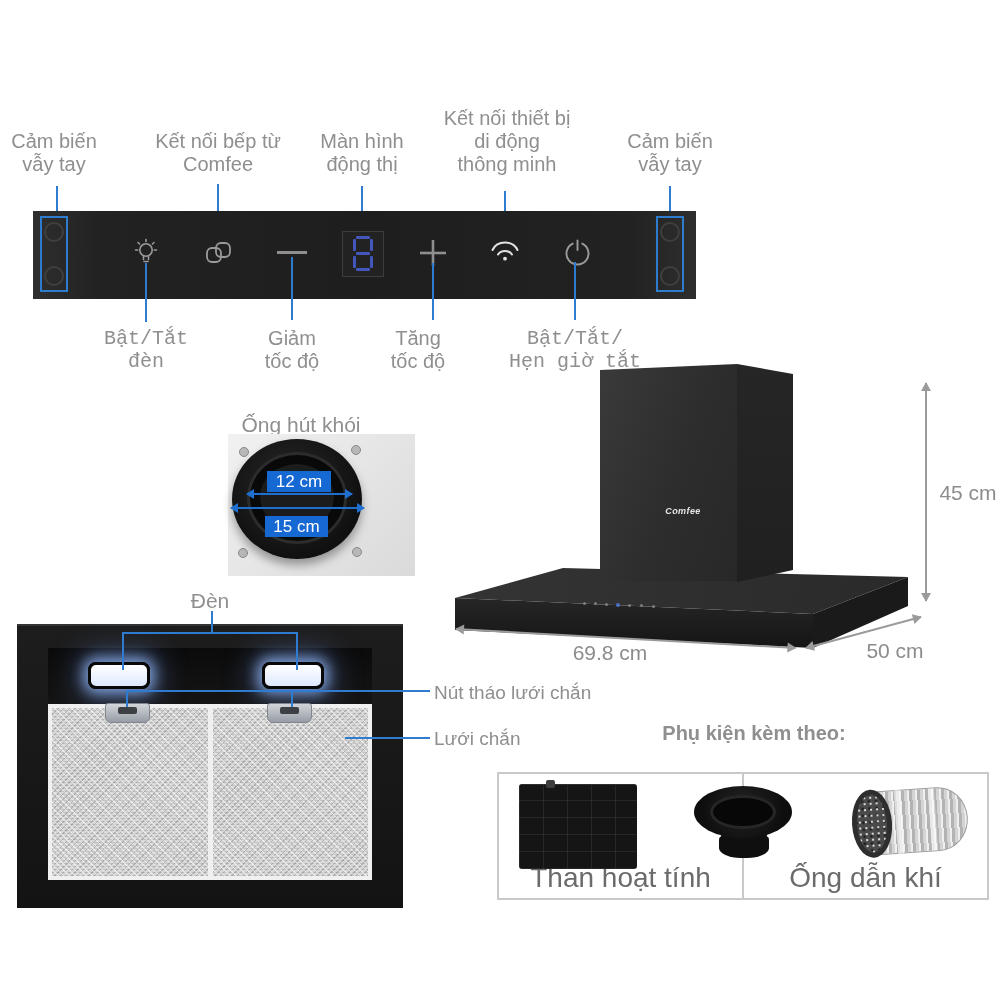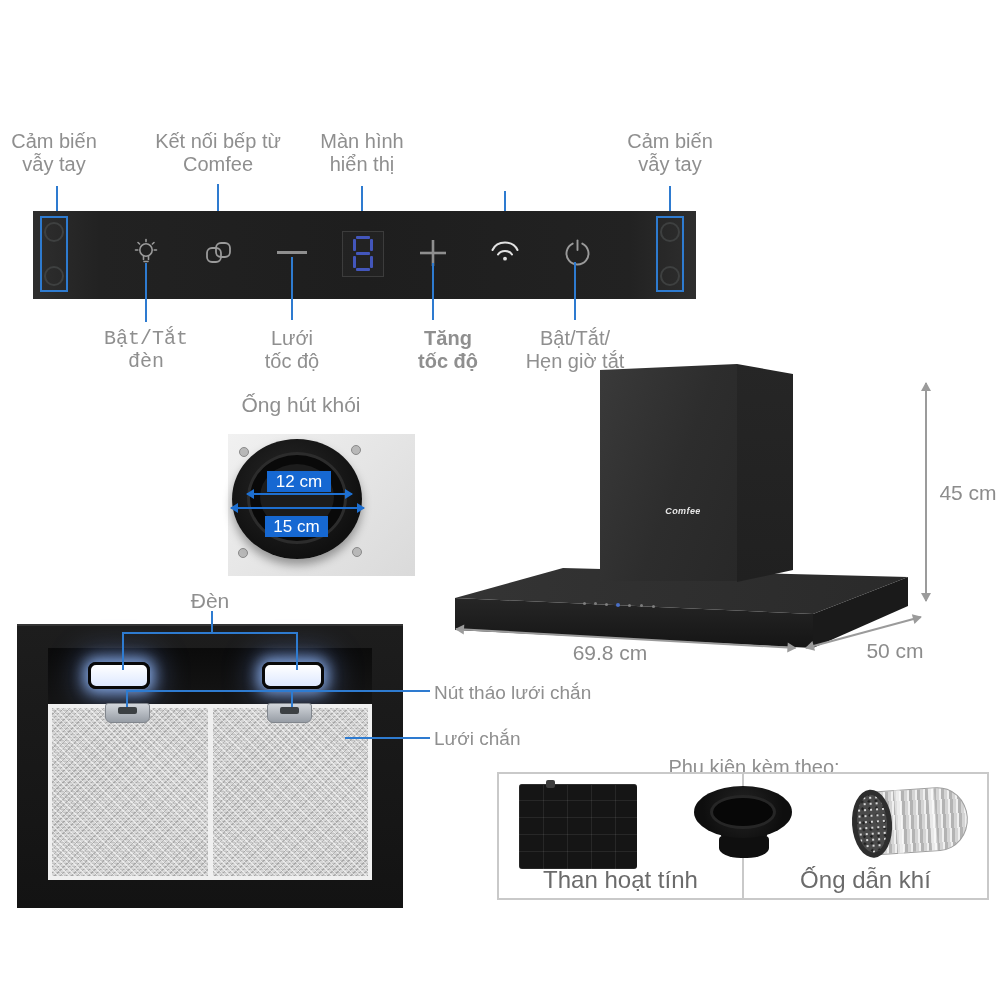--- a/index.html
+++ b/index.html
@@ -44,34 +44,37 @@
                         repeating-linear-gradient(-45deg,rgba(110,110,110,.35) 0 1px,transparent 1px 4px),
                         repeating-linear-gradient(0deg,rgba(150,150,150,.3) 0 1px,transparent 1px 3px);}
   .tab{position:absolute;width:45px;height:20px;border:1px solid #81868d;box-sizing:border-box;border-radius:3px 3px 6px 6px;
        background:linear-gradient(#d2d6db,#979da5);}
   .tab::after{content:"";position:absolute;left:12px;top:3px;width:19px;height:7px;background:#3c4043;border-radius:2px;}
   
   .acc-table{position:absolute;left:497px;top:772px;width:492px;height:128px;display:flex;
        border:2px solid #c9c9c9;box-sizing:border-box;background:#fff;}
   .acc-cell{flex:1;position:relative;border-left:2px solid #c9c9c9;}
   .acc-cell:first-child{border-left:none;}
-  .acc-lbl{position:absolute;left:0;right:0;bottom:4px;text-align:center;color:#6b6b6b;font-size:24px;}
+  .acc-lbl{position:absolute;left:0;right:0;bottom:4px;text-align:center;color:#6b6b6b;font-size:28px;}
   svg{display:block;}
 </style>
 </head>
 <body>
 
 <div id="canvas">
 
   <div class="lbl" style="left:4px;top:130px;width:100px;">Cảm biến
 vẫy tay</div>
   <div class="lbl" style="left:143px;top:130px;width:150px;">Kết nối bếp từ
 Comfee</div>
   <div class="lbl" style="left:297px;top:130px;width:130px;">Màn hình
-hiển thị</div>
+động thị</div>
+  <div class="lbl" style="left:427px;top:107px;width:160px;">Kết nối thiết bị
+di động
+thông minh</div>
   <div class="lbl" style="left:600px;top:130px;width:140px;">Cảm biến
 vẫy tay</div>
 
   <div class="cline" style="left:56px;top:186px;height:30px;"></div>
   <div class="cline" style="left:217px;top:184px;height:55px;"></div>
   <div class="cline" style="left:361px;top:186px;height:47px;"></div>
   <div class="cline" style="left:504px;top:191px;height:50px;"></div>
   <div class="cline" style="left:669px;top:186px;height:30px;"></div>
 
   <div class="bar">
@@ -149,28 +152,28 @@
     </div>
   </div>
 
   <div class="cline" style="left:145px;top:263px;height:59px;"></div>
   <div class="cline" style="left:291px;top:257px;height:63px;"></div>
   <div class="cline" style="left:432px;top:263px;height:57px;"></div>
   <div class="cline" style="left:574px;top:262px;height:58px;"></div>
 
   <div class="lbl" style="left:86px;top:327px;width:120px;font-family:Liberation Mono, monospace;">Bật/Tắt
 đèn</div>
-  <div class="lbl" style="left:232px;top:327px;width:120px;">Lưới
+  <div class="lbl" style="left:232px;top:327px;width:120px;">Giảm
 tốc độ</div>
-  <div class="lbl" style="left:388px;top:327px;width:120px;font-weight:bold;">Tăng
+  <div class="lbl" style="left:358px;top:327px;width:120px;">Tăng
 tốc độ</div>
-  <div class="lbl" style="left:505px;top:327px;width:140px;">Bật/Tắt/
+  <div class="lbl" style="left:505px;top:327px;width:140px;font-family:Liberation Mono, monospace;">Bật/Tắt/
 Hẹn giờ tắt</div>
 
-  <div class="lbl" style="left:231px;top:393px;width:140px;font-size:21px;">Ống hút khói</div>
+  <div class="lbl" style="left:231px;top:413px;width:140px;font-size:21px;">Ống hút khói</div>
 
   <div class="abs" style="left:228px;top:434px;width:187px;height:142px;background:linear-gradient(135deg,#f1f1f1,#dadada);">
 
     <div class="abs" style="left:11px;top:13px;width:8px;height:8px;border-radius:50%;background:#b8b8b8;border:1px solid #8a8a8a;"></div>
     <div class="abs" style="left:123px;top:11px;width:8px;height:8px;border-radius:50%;background:#b8b8b8;border:1px solid #8a8a8a;"></div>
     <div class="abs" style="left:10px;top:114px;width:8px;height:8px;border-radius:50%;background:#b8b8b8;border:1px solid #8a8a8a;"></div>
     <div class="abs" style="left:124px;top:113px;width:8px;height:8px;border-radius:50%;background:#b8b8b8;border:1px solid #8a8a8a;"></div>
 
     <div class="abs" style="left:4px;top:5px;width:130px;height:120px;border-radius:50%;background:radial-gradient(circle at 45% 40%,#2a2a2a,#101010 70%);box-shadow:0 6px 10px rgba(0,0,0,.35);"></div>
     <div class="abs" style="left:19px;top:18px;width:100px;height:92px;border-radius:50%;background:#090909;border:3px solid #2c2c2c;box-sizing:border-box;"></div>
@@ -228,21 +231,21 @@
   <div class="cline" style="left:296px;top:632px;height:38px;"></div>
 
   <div class="cline-h" style="left:126px;top:690px;width:304px;"></div>
   <div class="cline" style="left:126px;top:690px;height:17px;"></div>
   <div class="cline" style="left:291px;top:690px;height:17px;"></div>
   <div class="lbl-left" style="left:434px;top:682px;">Nút tháo lưới chắn</div>
 
   <div class="cline-h" style="left:345px;top:737px;width:85px;"></div>
   <div class="lbl-left" style="left:434px;top:728px;">Lưới chắn</div>
 
-  <div class="lbl" style="left:644px;top:756px;width:220px;">Phụ kiện kèm theo:</div>
+  <div class="lbl" style="left:644px;top:722px;width:220px;font-weight:bold;">Phụ kiện kèm theo:</div>
 
   <div class="acc-table">
     <div class="acc-cell">
       <div class="acc-lbl">Than hoạt tính</div>
     </div>
     <div class="acc-cell">
       <div class="acc-lbl">Ống dẫn khí</div>
     </div>
   </div>
 

